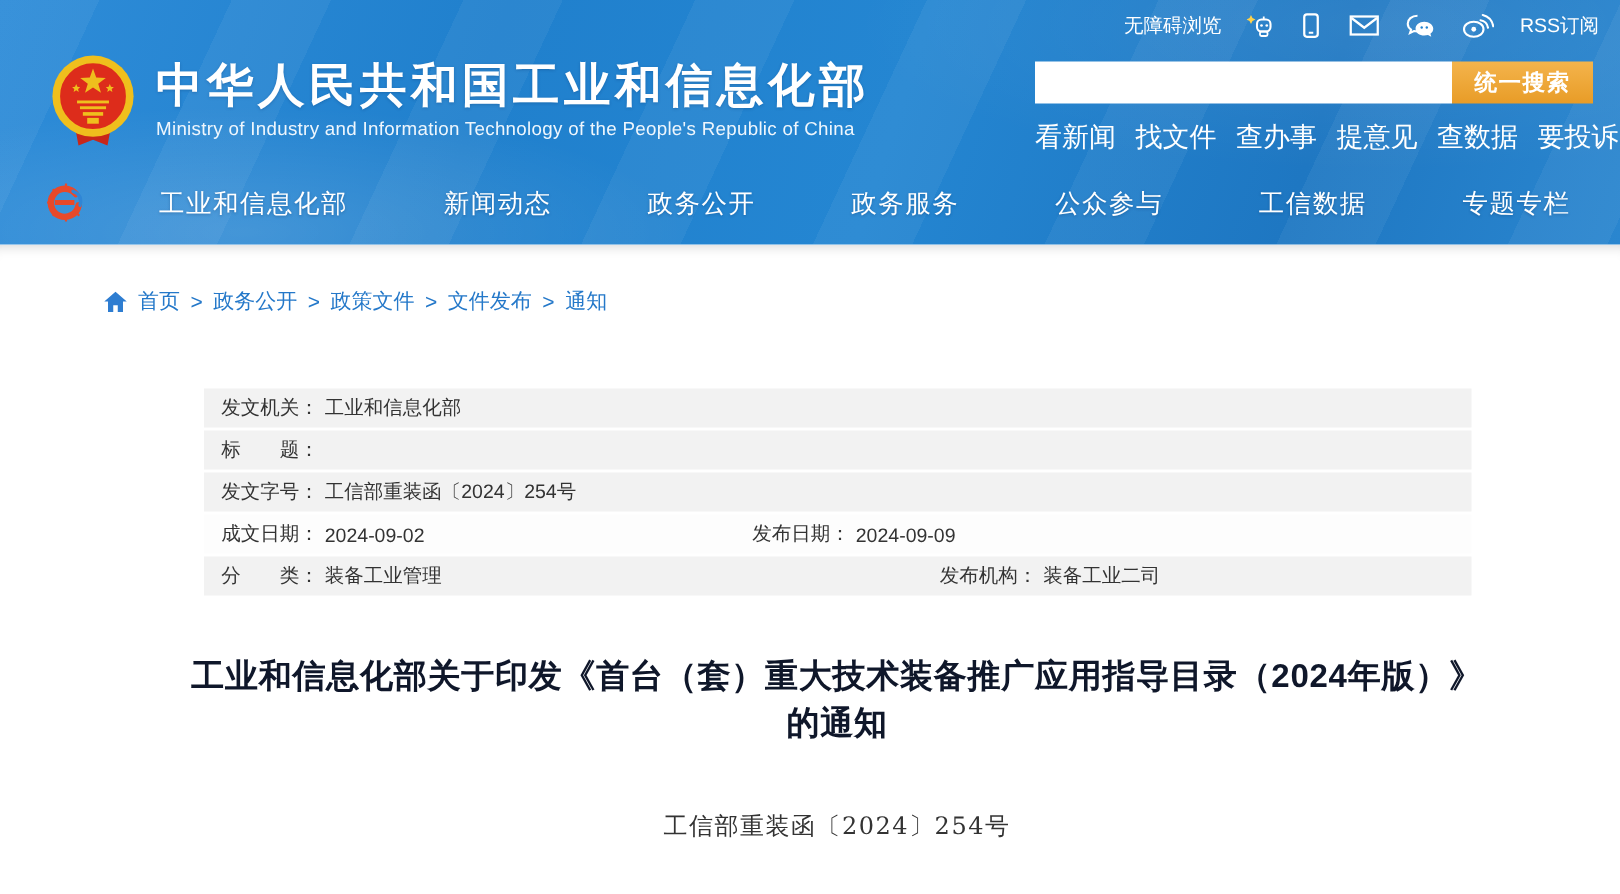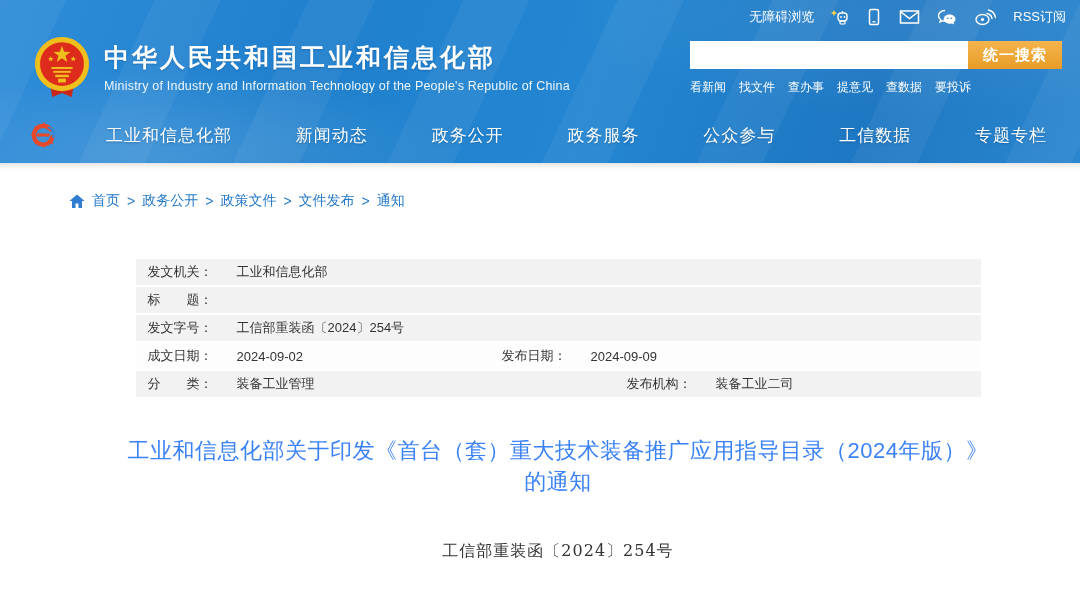--- a/index.html
+++ b/index.html
@@ -19,31 +19,31 @@
   .banner > * { position:relative; }
 
   .topbar { display:flex; justify-content:flex-end; align-items:center;
     height:34px; padding-right:14px; gap:17px; font-size:13px; }
   .topbar a { color:#fff; text-decoration:none; cursor:pointer; }
   .tb-icon { display:inline-flex; align-items:center; cursor:pointer; }
 
   .header-row { display:flex; align-items:flex-start; padding-left:33px; height:73px; }
   .emblem { width:58px; height:66px; flex:0 0 auto; margin-top:0; }
   .brand-text { margin-left:13px; }
-  .brand-title { font-size:25px; font-weight:bold; letter-spacing:3px; line-height:38px; margin-top:4px;
+  .brand-title { font-size:31px; font-weight:bold; letter-spacing:3px; line-height:38px; margin-top:4px;
     text-shadow:0 1px 2px rgba(0,40,90,0.25); white-space:nowrap; }
   .brand-sub { font-size:12.5px; color:#eef6fd; margin-top:3px; letter-spacing:0.2px; white-space:nowrap; }
 
   .search-area { margin-left:auto; margin-right:18px; width:372px; margin-top:7px; flex:0 0 auto; }
   .search-box { display:flex; height:28px; }
   .search-input { flex:1; border:none; outline:none; background:#fff; padding:0 8px; font-size:14px; }
   .search-btn { width:94px; border:none; cursor:pointer; color:#fff; font-size:15px; font-weight:bold;
     letter-spacing:1px; background:linear-gradient(#f4b44c,#e89c27);
     display:flex; align-items:center; justify-content:center; font-family:inherit; }
-  .quick-links { display:flex; gap:13px; margin-top:10px; font-size:12px; }
+  .quick-links { display:flex; gap:13px; margin-top:10px; font-size:18px; }
   .quick-links a { color:#fff; text-decoration:none; cursor:pointer; white-space:nowrap; }
 
   .nav-row { display:flex; align-items:center; height:56px; padding-left:30px; }
   .nav-logo { width:28px; height:28px; flex:0 0 auto; cursor:pointer; }
   .nav-items { flex:1; display:flex; justify-content:space-between; margin-left:48px; margin-right:33px; }
   .nav-item { color:#fff; font-size:17px; letter-spacing:1px; cursor:pointer; white-space:nowrap;
     text-shadow:0 1px 2px rgba(0,40,90,0.3); }
 
   
   .content { background:#fff; box-shadow: inset 0 9px 9px -9px rgba(0,0,0,0.22); height:436px;padding-left:36px; }
@@ -51,28 +51,28 @@
   .breadcrumb { display:flex; align-items:center; gap:7px; padding:29px 0 0 33px;
     font-size:14px; color:#2478c9; }
   .breadcrumb a { color:#2478c9; text-decoration:none; cursor:pointer; }
   .crumb-sep { color:#2478c9; }
   .crumb-current { color:#2478c9; }
 
   .meta-table { width:845px; margin:49px auto 0; font-size:13px; color:#333; }
   .meta-row { display:flex; background:#f2f2f2; min-height:26px; align-items:center;
     margin-bottom:2px; padding-left:12px; }
   .meta-row.row-white { background:#fdfdfd; }
-  .meta-cell { display:flex; align-items:center;gap:20px; }
+  .meta-cell { display:flex; align-items:center; }
   .meta-cell.c1 { flex:0 0 42.5%; }
   .meta-cell.c2 { flex:1; }
   .meta-label { color:#333; white-space:pre; }
   .meta-value { color:#333; margin-left:4px; }
 
-  .doc-title { margin:38px auto 0; width:980px; text-align:center; color:#3b82f6;
-    font-size:22px; font-weight:normal; line-height:31px; letter-spacing:0.5px; }
+  .doc-title { margin:38px auto 0; width:980px; text-align:center; color:#0f172a;
+    font-size:22px; font-weight:bold; line-height:31px; letter-spacing:0.5px; }
   .doc-number { margin-top:44px; text-align:center; font-size:16px; color:#333;
     font-family:"DejaVu Serif", serif; letter-spacing:1px; }
 </style>
 </head>
 <body>
 
 <div class="banner">
 
   <div class="topbar">
     <a>无障碍浏览</a>

